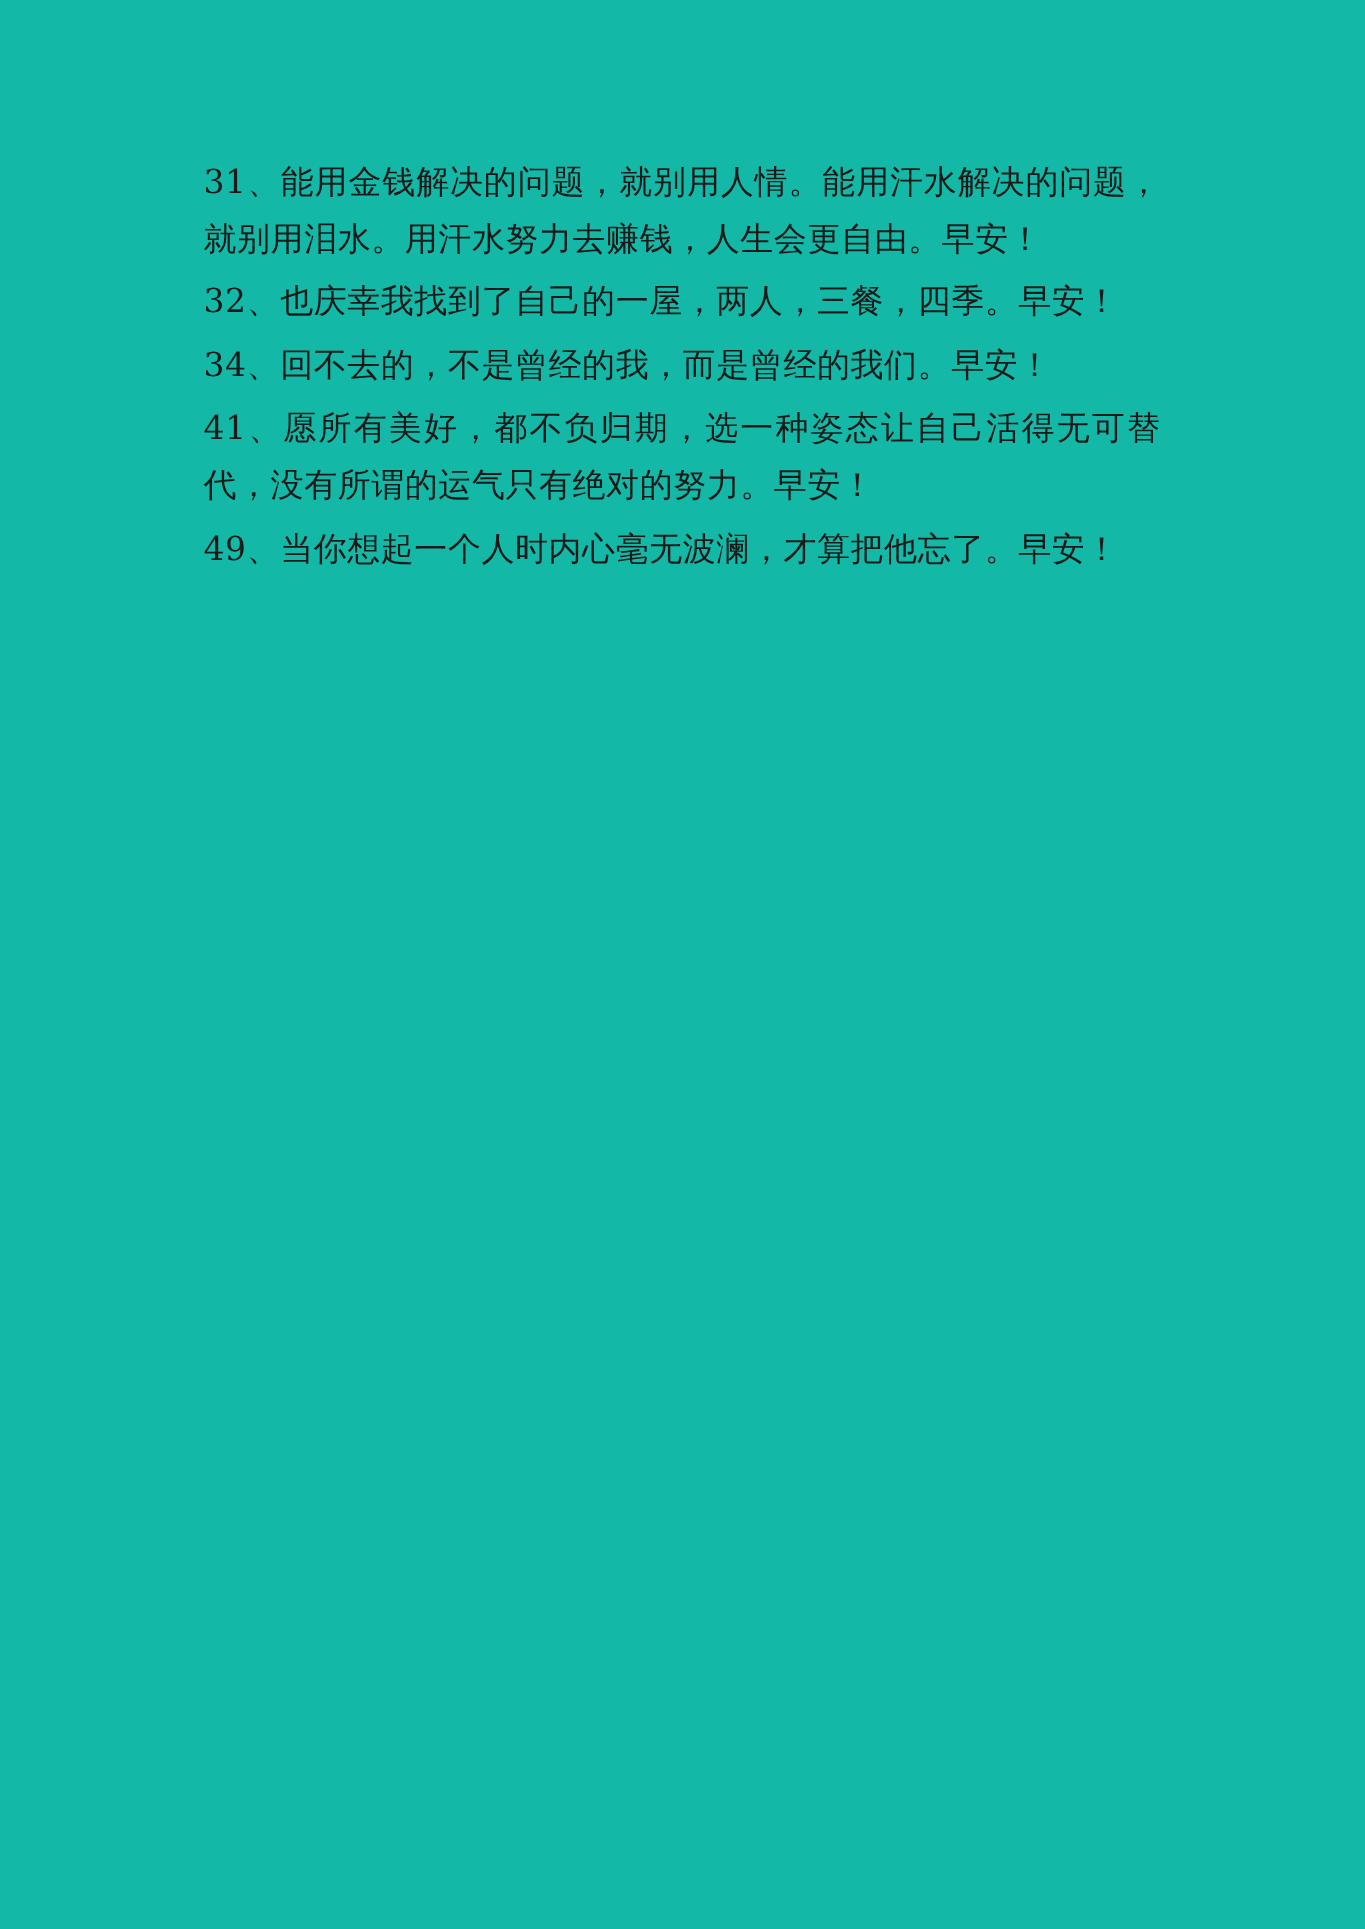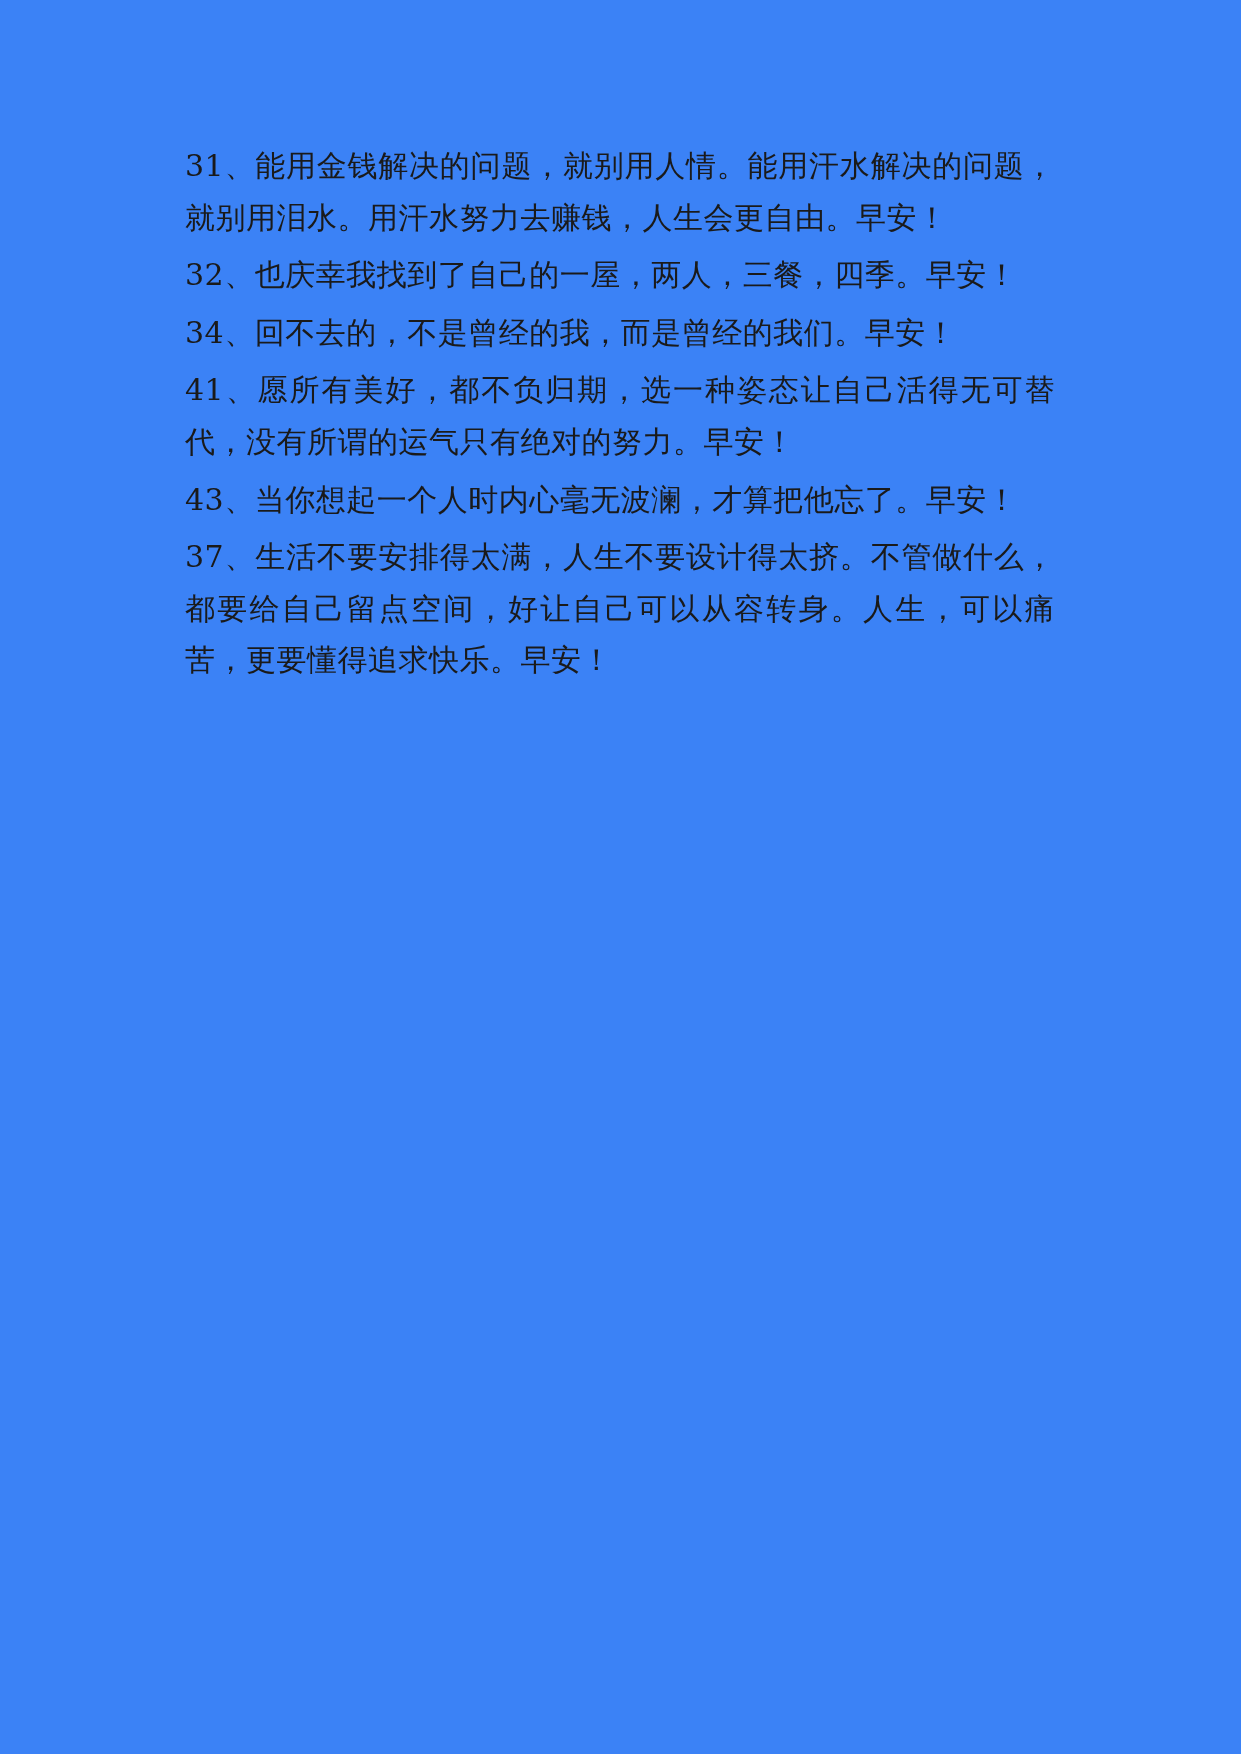--- a/index.html
+++ b/index.html
@@ -3,21 +3,21 @@
 <meta charset="utf-8">
 <style>
   html, body {
     margin: 0;
     padding: 0;
     background: #ffffff;
   }
   .page {
     width: 1241px;
     height: 1754px;
-    background: #3b82f6;
+    background: #14b8a6;
     position: relative;
     box-sizing: border-box;
     padding: 140px 185px 0 185px;
     font-family: "DejaVu Serif", "Liberation Serif", serif;
   }
   .doc-body {
     width: 870px;
   }
   .para {
     font-size: 30px;
@@ -32,16 +32,15 @@
 </style>
 </head>
 <body>
 
 <div class="page">
   <div class="doc-body">
     <p class="para">31、能用金钱解决的问题，就别用人情。能用汗水解决的问题，就别用泪水。用汗水努力去赚钱，人生会更自由。早安！</p>
     <p class="para">32、也庆幸我找到了自己的一屋，两人，三餐，四季。早安！</p>
     <p class="para">34、回不去的，不是曾经的我，而是曾经的我们。早安！</p>
     <p class="para">41、愿所有美好，都不负归期，选一种姿态让自己活得无可替代，没有所谓的运气只有绝对的努力。早安！</p>
-    <p class="para">43、当你想起一个人时内心毫无波澜，才算把他忘了。早安！</p>
-    <p class="para">37、生活不要安排得太满，人生不要设计得太挤。不管做什么，都要给自己留点空间，好让自己可以从容转身。人生，可以痛苦，更要懂得追求快乐。早安！</p>
+    <p class="para">49、当你想起一个人时内心毫无波澜，才算把他忘了。早安！</p>
   </div>
 </div>
 
 </body></html>

